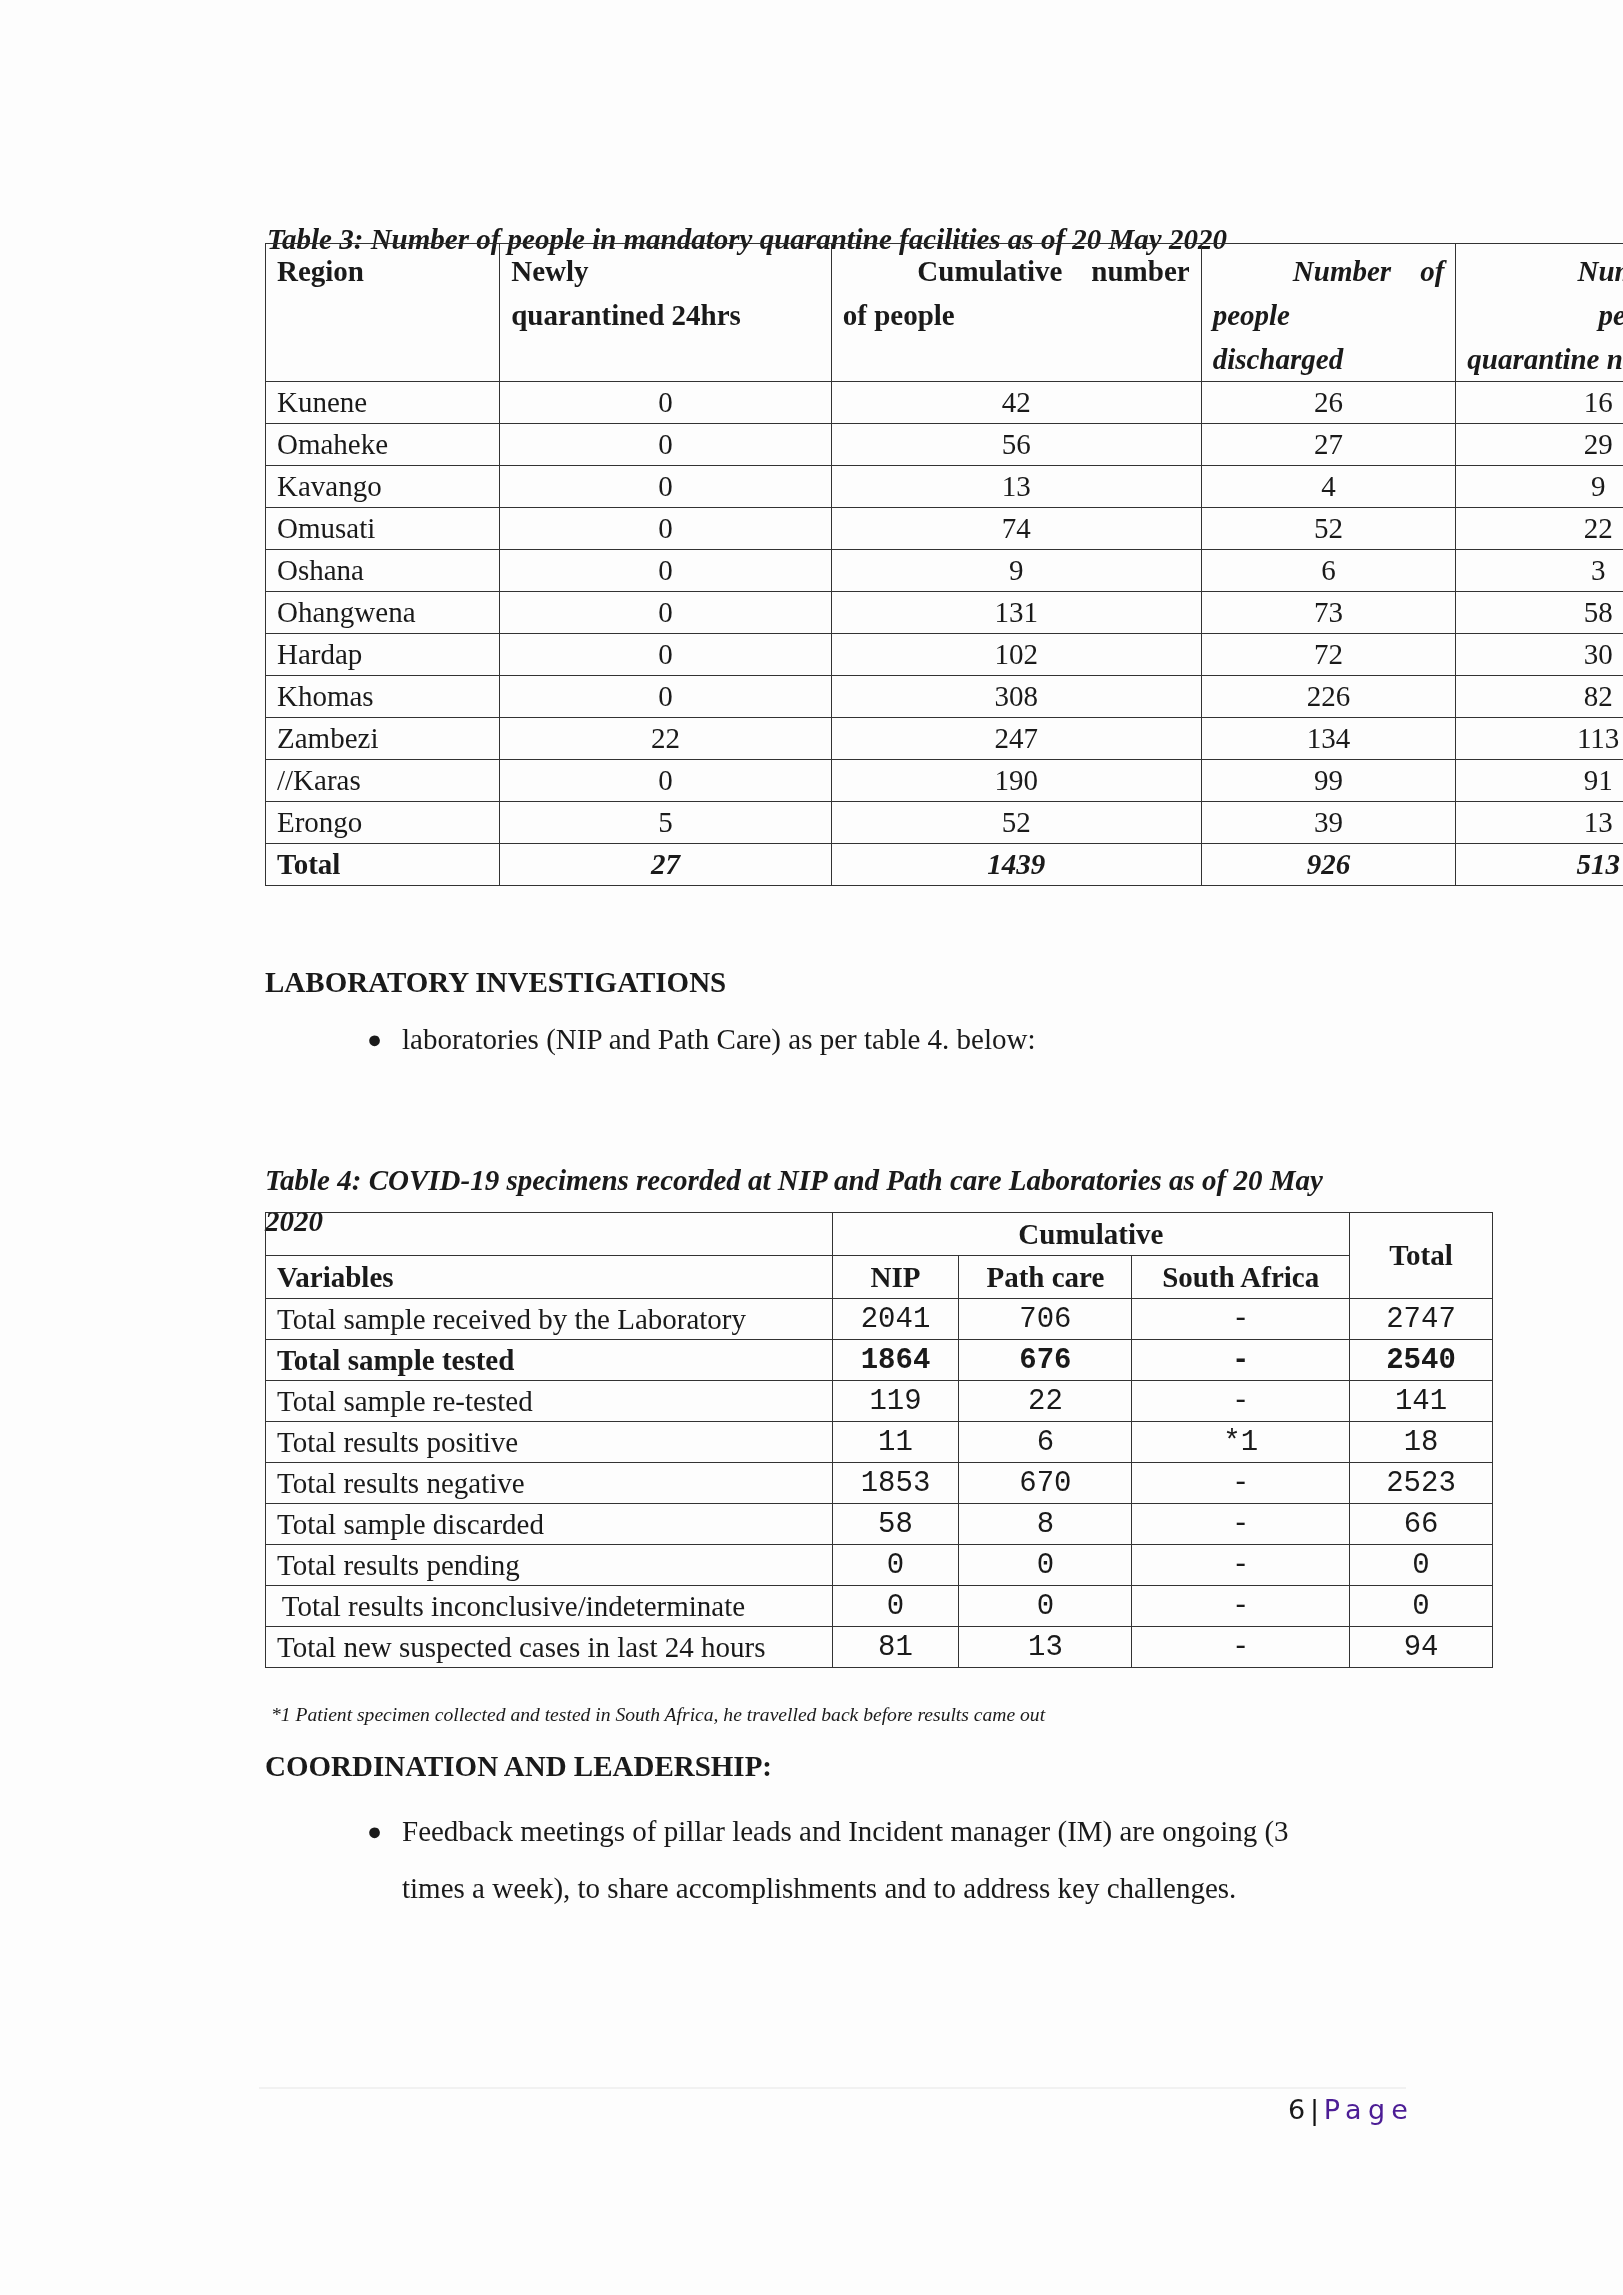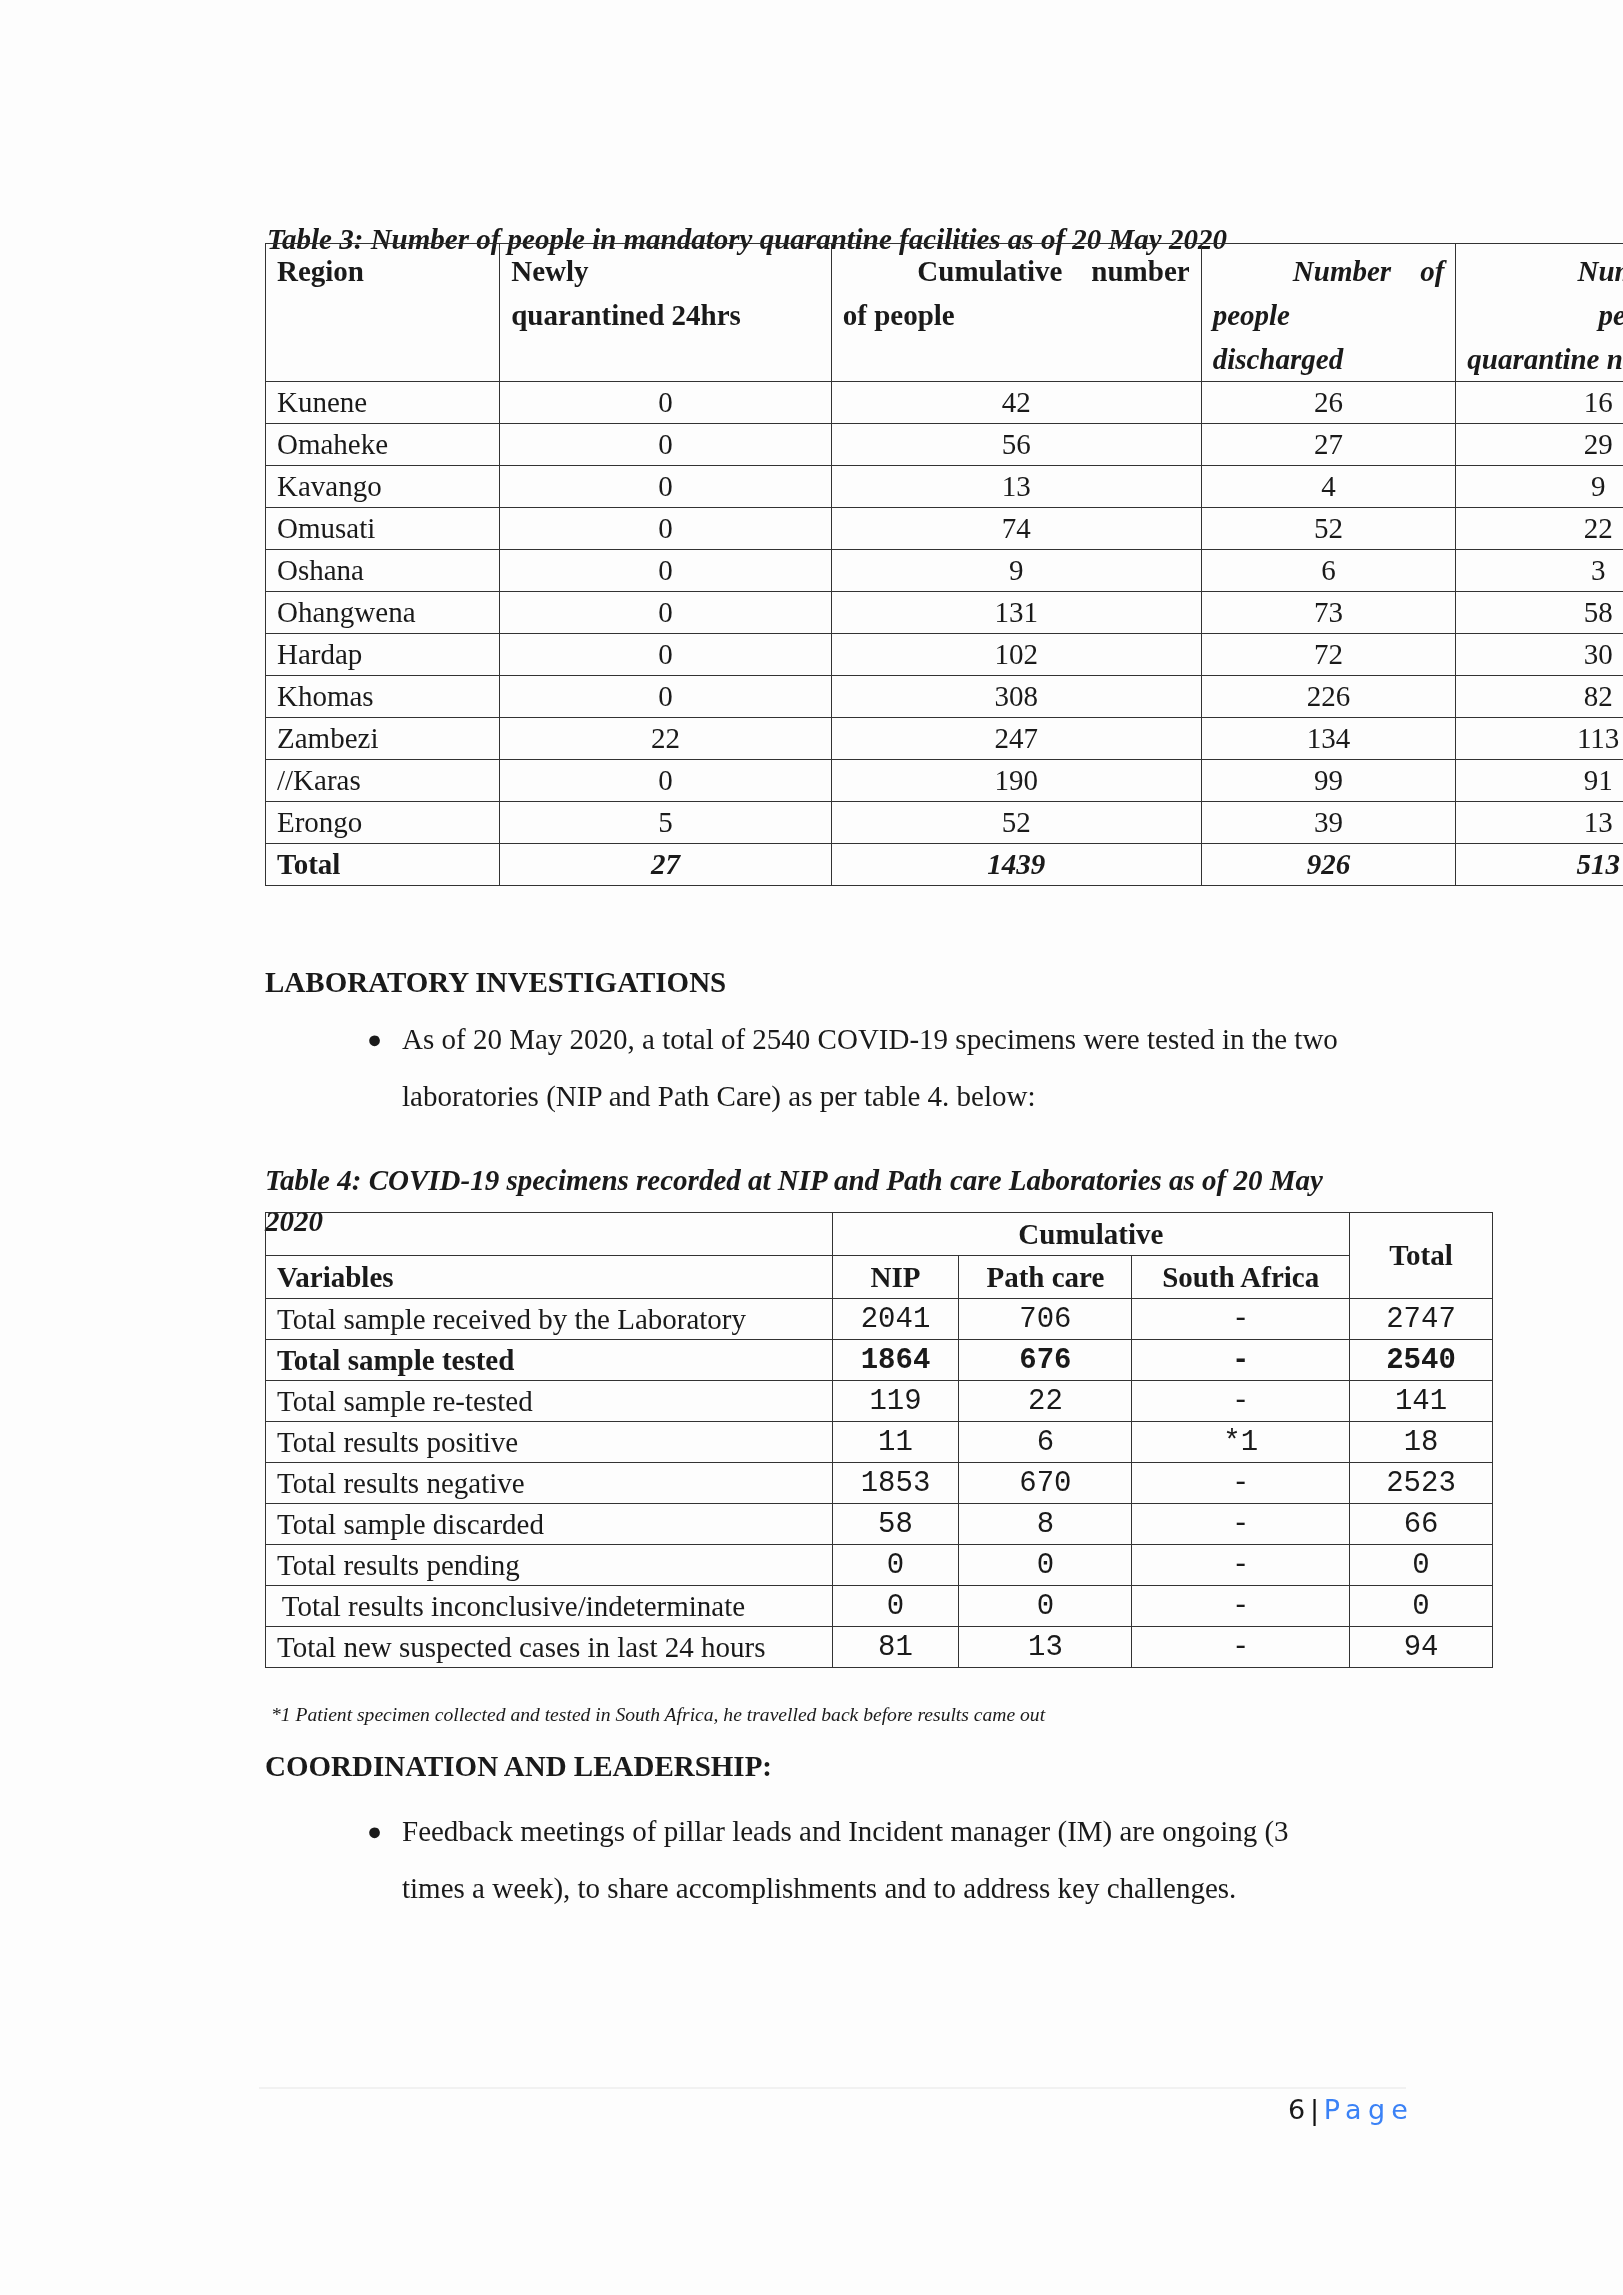--- a/index.html
+++ b/index.html
@@ -29,21 +29,21 @@
   #t4 { left: 265px; top: 1212px; width: 1228px; }
   #t4 td { height: 40px; line-height: 39px; }
   #t4 td.num { text-align: center; font-family: Liberation Mono, monospace; }
   #t4 th { font-weight: bold; height: 42px; text-align: center; }
   #t4 th.left { text-align: left; }
   #t4 tr.bold td { font-weight: bold; }
   .footnote { position: absolute; left: 271px; top: 1704px; font-style: italic; font-size: 19.6px; }
   .footer-line { position: absolute; left: 259px; top: 2087px; width: 1147px; height: 1.6px; background: #f1f1f1; }
   .page-num { position: absolute; left: 1288px; top: 2094px; font-family: "DejaVu Sans", sans-serif; font-size: 27px; }
   .page-num .sep { color: #111; margin: 0 4.7px; }
-  .page-num .pg { color: #3b82f6; letter-spacing: 6.3px; }
+  .page-num .pg { color: #4c1d95; letter-spacing: 6.3px; }
 </style>
 </head>
 <body>
 
 <div class="page">
 
   <div class="caption" style="left:267px; top:188px;">Table 3: Number of people in mandatory quarantine facilities as of 20 May 2020</div>
 
   <table id="t3">
     <colgroup>
@@ -172,21 +172,20 @@
           <td class="num">1439</td>
           <td class="num">926</td>
           <td class="num">513</td>
         </tr>
     </tbody>
   </table>
 
   <div class="heading" style="left:265px; top:966px;">LABORATORY INVESTIGATIONS</div>
   <div class="bullet-para" style="left:402px; top:1011px;">
     <span class="dot">●</span>
-    <div>As of 20 May 2020, a total of 2540 COVID-19 specimens were tested in the two</div>
     <div>laboratories (NIP and Path Care) as per table 4. below:</div>
   </div>
 
   <div class="caption" style="left:265px; top:1128px; line-height:41px;">
     <div>Table 4: COVID-19 specimens recorded at NIP and Path care Laboratories as of 20 May</div>
     <div>2020</div>
   </div>
 
   <table id="t4">
     <colgroup>

